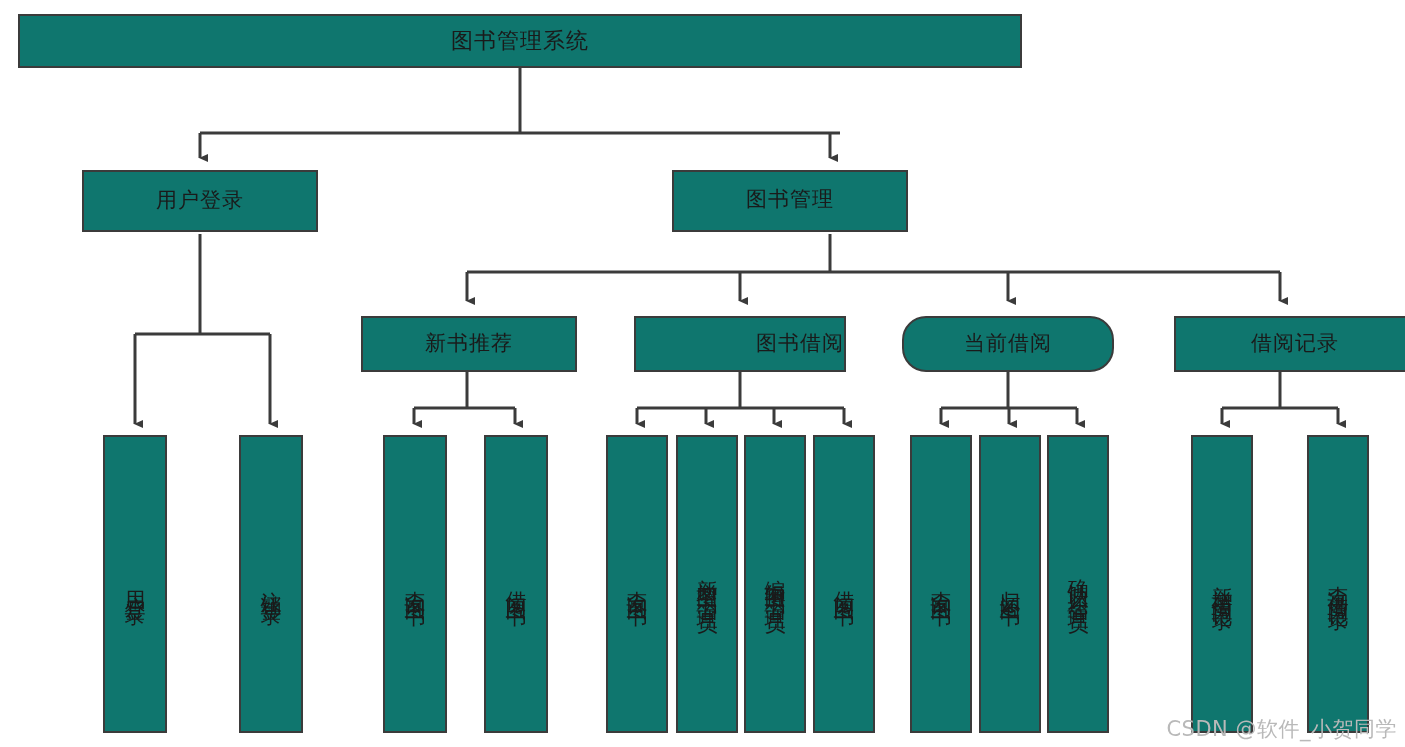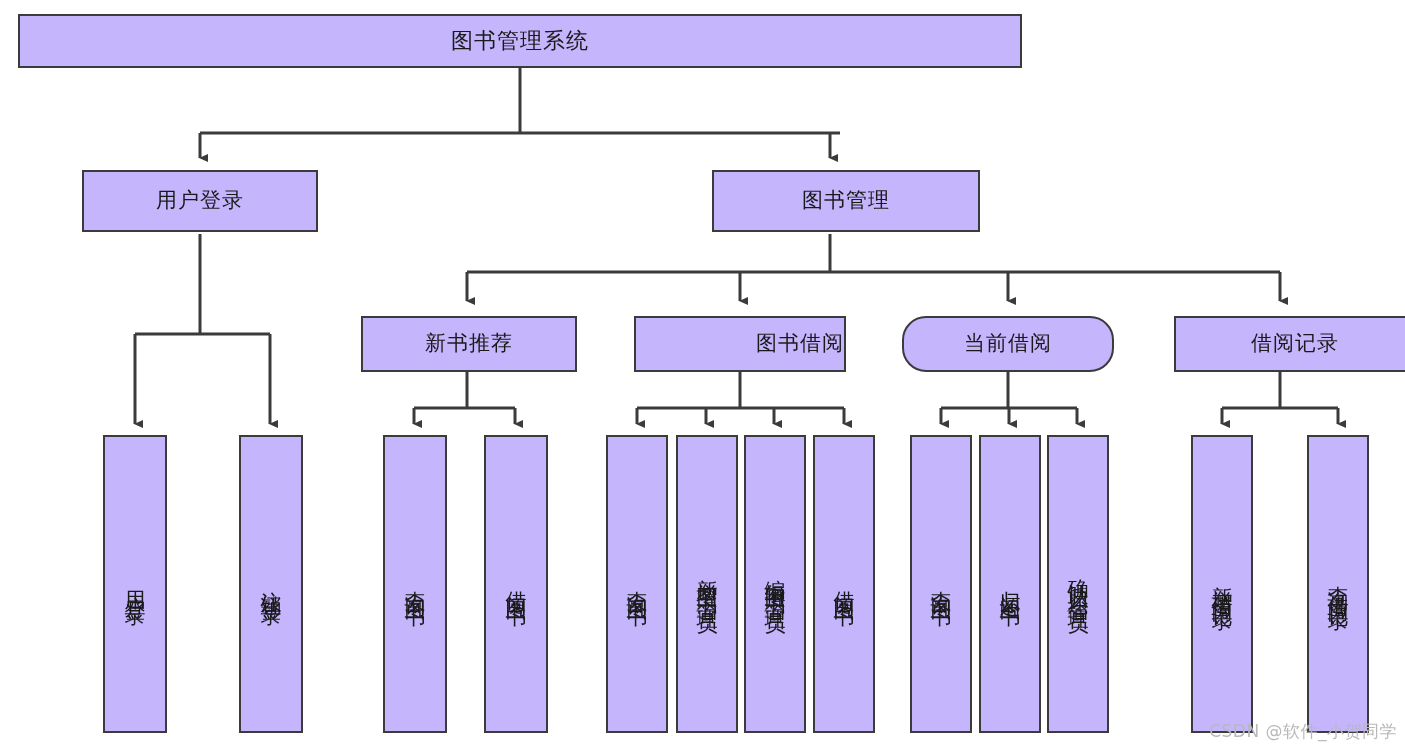--- a/index.html
+++ b/index.html
@@ -22,21 +22,21 @@
     position: absolute;
     left: 0;
     top: 0;
     width: 1405px;
     height: 747px;
     pointer-events: none;
   }
   .node {
     position: absolute;
     box-sizing: border-box;
-    background: #c4b5fd;
+    background: #0f766e;
     border: 2px solid #3b3b3b;
     display: flex;
     align-items: center;
     justify-content: center;
     color: #1a1a1a;
   }
   .node-h {
     
     font-size: 21px;
     letter-spacing: 1px;
@@ -57,21 +57,21 @@
     text-orientation: upright;
     letter-spacing: 5px;
     line-height: 1.05;
     white-space: nowrap;
     display: block;
   }
   .watermark {
     position: absolute;
     right: 8px;
     bottom: 4px;
-    font-size: 17px;
+    font-size: 21px;
     color: #b9b9b9;
     white-space: nowrap;
     letter-spacing: 0.5px;
     margin-top: 8px;
   }
 </style>
 </head>
 <body>
 
 <div id="diagram-root">
@@ -126,21 +126,21 @@
     </g>
   </svg>
 
   <div class="node node-h node-root" style="left:18px; top:14px; width:1004px; height:54px;">
     <span>图书管理系统</span>
   </div>
 
   <div class="node node-h" style="left:82px; top:170px; width:236px; height:62px;">
     <span>用户登录</span>
   </div>
-  <div class="node node-h" style="left:712px; top:170px; width:268px; height:62px;">
+  <div class="node node-h" style="left:672px; top:170px; width:236px; height:62px;font-family:Liberation Mono, monospace;">
     <span>图书管理</span>
   </div>
 
   <div class="node node-h" style="left:361px; top:316px; width:216px; height:56px;">
     <span>新书推荐</span>
   </div>
   <div class="node node-h" style="left:634px; top:316px; width:212px; height:56px;justify-content:flex-end;">
     <span>图书借阅</span>
   </div>
   <div class="node node-h" style="left:902px; top:316px; width:212px; height:56px;border-radius:24px;">

